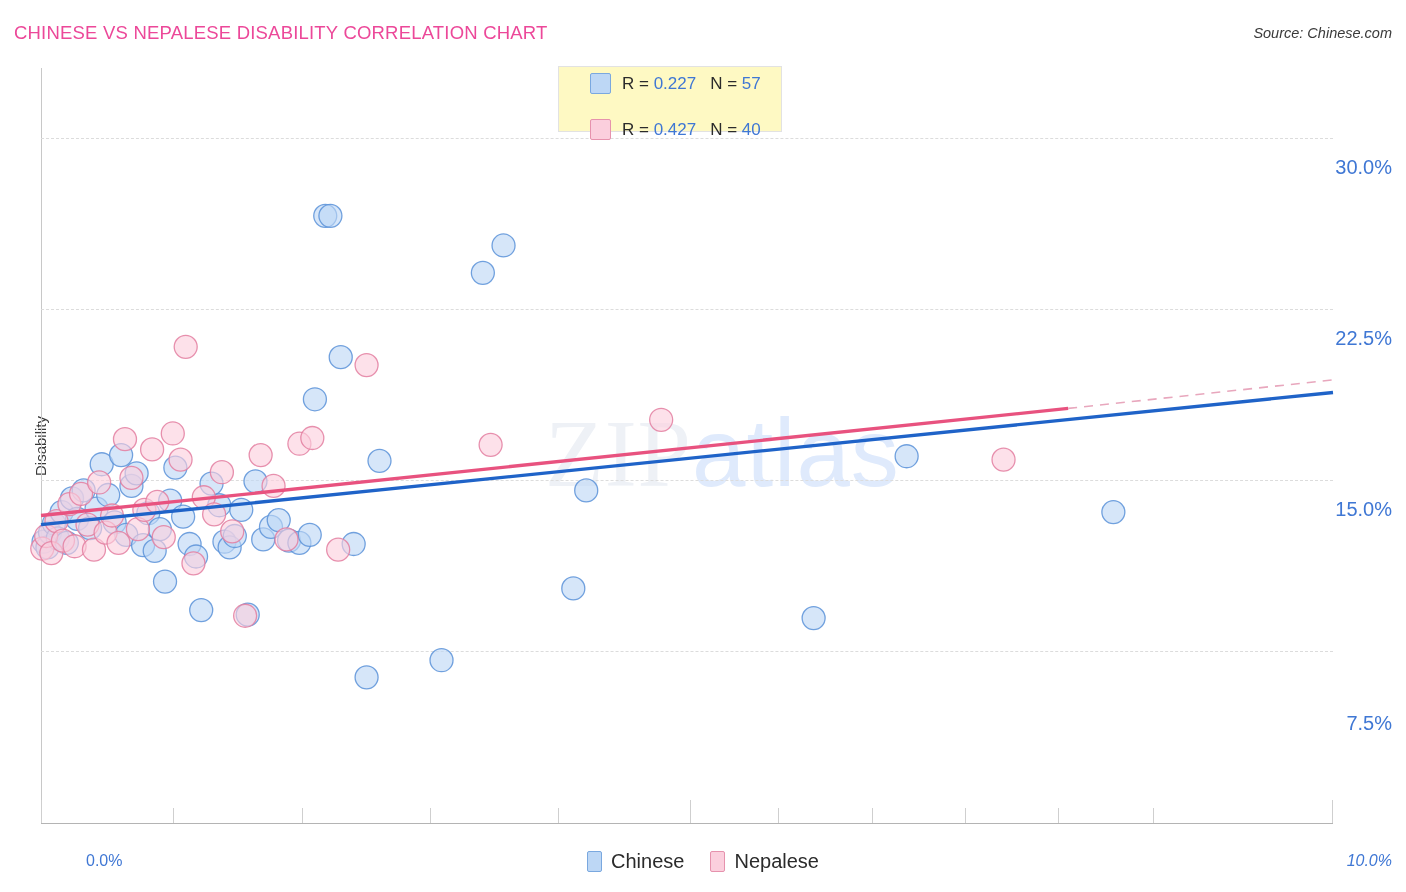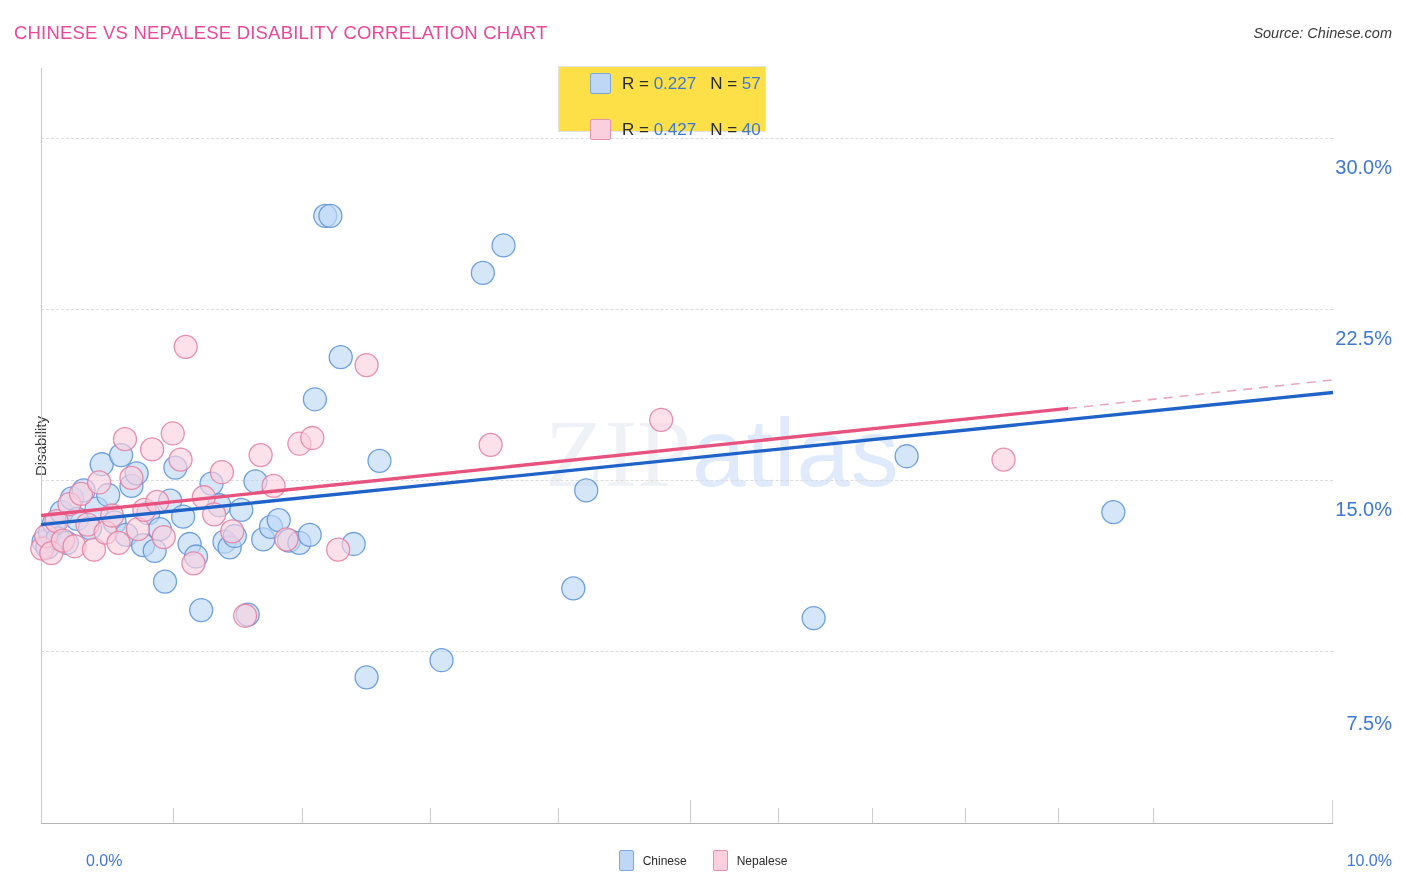--- a/index.html
+++ b/index.html
@@ -112,23 +112,23 @@
     background: #cfcfcf;
   }
   .xtick.major {
     top: 800px;
     height: 23px;
   }
   .stat-legend {
     position: absolute;
     left: 558px;
     top: 66px;
-    width: 208px;
+    width: 224px;
     height: 66px;
-    background: #fde047;
+    background: #fef9c3;
     border: 1px solid #e2e2e2;
     box-sizing: border-box;
   }
   .stat-row {
     position: absolute;
     left: 0;
     width: 100%;
     height: 33px;
     display: flex;
     align-items: center;
@@ -185,21 +185,21 @@
   }
   .legend-swatch.blue {
     background: #bdd7f5;
     border: 1px solid #7aa8df;
   }
   .legend-swatch.pink {
     background: #fbcfdd;
     border: 1px solid #e692ad;
   }
   .legend-label {
-    font-size: 12px;
+    font-size: 20px;
     color: #2b2b2b;
     white-space: nowrap;
   }
   svg.overlay {
     position: absolute;
     left: 0;
     top: 0;
     width: 1406px;
     height: 892px;
     pointer-events: none;
@@ -243,21 +243,21 @@
       <div class="xtick major" style="left: 690px;"></div>
       <div class="xtick" style="left: 778px;"></div>
       <div class="xtick" style="left: 872px;"></div>
       <div class="xtick" style="left: 965px;"></div>
       <div class="xtick" style="left: 1058px;"></div>
       <div class="xtick" style="left: 1153px;"></div>
       <div class="xtick major" style="left: 1332px;"></div>
     </div>
 
   <div class="xlabel" style="left:46px;">0.0%</div>
-  <div class="xlabel" style="right:14px;">10.0%</div>
+  <div class="xlabel" style="right:14px;font-style:italic;">10.0%</div>
 
   <svg class="overlay" id="plot-svg">
       <g>
         <circle cx="43.58" cy="541.71" r="11.5" fill="#bdd7f5" fill-opacity="0.62" stroke="#5b92d8" stroke-width="1.3" stroke-opacity="0.85"></circle>
         <circle cx="47.46" cy="547.41" r="11.5" fill="#bdd7f5" fill-opacity="0.62" stroke="#5b92d8" stroke-width="1.3" stroke-opacity="0.85"></circle>
         <circle cx="50.04" cy="532.59" r="11.5" fill="#bdd7f5" fill-opacity="0.62" stroke="#5b92d8" stroke-width="1.3" stroke-opacity="0.85"></circle>
         <circle cx="53.92" cy="523.48" r="11.5" fill="#bdd7f5" fill-opacity="0.62" stroke="#5b92d8" stroke-width="1.3" stroke-opacity="0.85"></circle>
         <circle cx="57.80" cy="538.29" r="11.5" fill="#bdd7f5" fill-opacity="0.62" stroke="#5b92d8" stroke-width="1.3" stroke-opacity="0.85"></circle>
         <circle cx="61.67" cy="512.08" r="11.5" fill="#bdd7f5" fill-opacity="0.62" stroke="#5b92d8" stroke-width="1.3" stroke-opacity="0.85"></circle>
         <circle cx="66.84" cy="542.85" r="11.5" fill="#bdd7f5" fill-opacity="0.62" stroke="#5b92d8" stroke-width="1.3" stroke-opacity="0.85"></circle>

